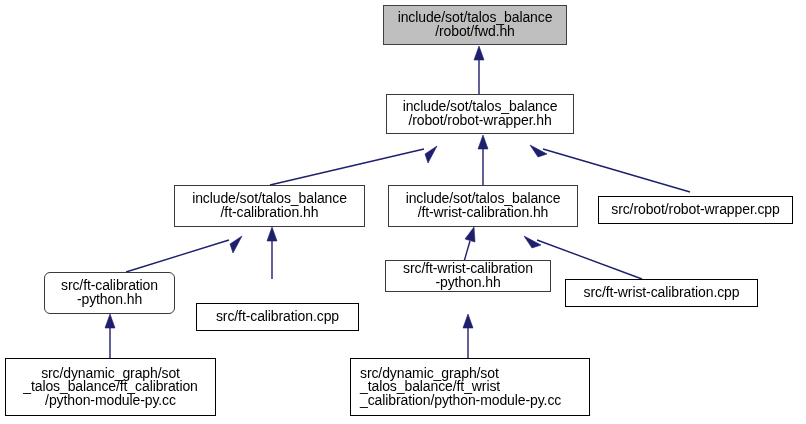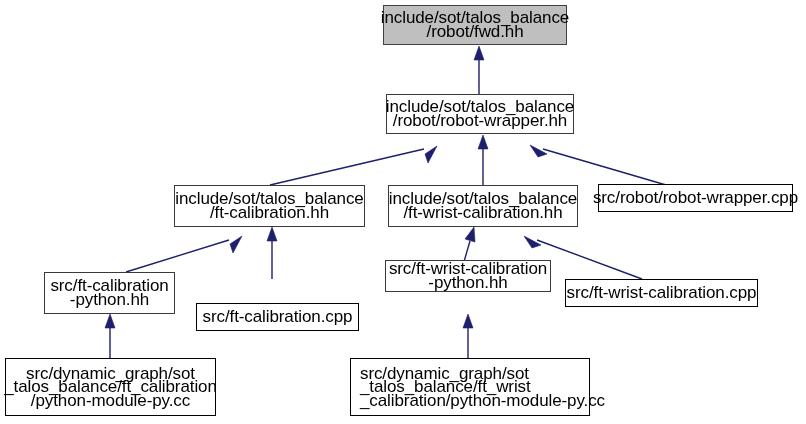--- a/index.html
+++ b/index.html
@@ -36,21 +36,21 @@
   .node {
     position: absolute;
     box-sizing: border-box;
     display: flex;
     align-items: center;
     justify-content: center;
     text-align: center;
     background: #ffffff;
     border: 1px solid #000000;
     color: #000000;
-    font-size: 17px;
+    font-size: 14px;
     line-height: 13.6px;
     letter-spacing: -0.1px;
     white-space: pre;
     z-index: 2;
   }
   .node.root {
     background: #bfbfbf;
     border: 1px solid #404040;
   }
   .node.thick {
@@ -92,22 +92,22 @@
   </svg>
   <div id="nodes-layer">
       <div class="node root" style="left: 383px; top: 5px; width: 184px; height: 40px;"><span>include/sot/talos_balance
 /robot/fwd.hh</span></div>
       <div class="node thick" style="left: 386px; top: 94px; width: 188px; height: 40px;"><span>include/sot/talos_balance
 /robot/robot-wrapper.hh</span></div>
       <div class="node thick" style="left: 174px; top: 185px; width: 191px; height: 42px;"><span>include/sot/talos_balance
 /ft-calibration.hh</span></div>
       <div class="node thick" style="left: 388px; top: 185px; width: 190px; height: 42px;"><span>include/sot/talos_balance
 /ft-wrist-calibration.hh</span></div>
-      <div class="node" style="left: 598px; top: 184px; width: 195px; height: 28px;"><span>src/robot/robot-wrapper.cpp</span></div>
-      <div class="node thick" style="left: 44px; top: 272px; width: 131px; height: 42px;"><span>src/ft-calibration
+      <div class="node" style="left: 598px; top: 196px; width: 195px; height: 28px;"><span>src/robot/robot-wrapper.cpp</span></div>
+      <div class="node thick" style="left: 44px; top: 272px; width: 131px; height: 42px; border-radius: 6px;"><span>src/ft-calibration
 -python.hh</span></div>
       <div class="node" style="left: 196px; top: 279px; width: 163px; height: 28px; margin-top: 24px;"><span>src/ft-calibration.cpp</span></div>
       <div class="node thick" style="left: 385px; top: 260px; width: 166px; height: 32px;"><span>src/ft-wrist-calibration
 -python.hh</span></div>
       <div class="node" style="left: 565px; top: 279px; width: 193px; height: 28px;"><span>src/ft-wrist-calibration.cpp</span></div>
       <div class="node" style="left: 5px; top: 358px; width: 211px; height: 58px;"><span>src/dynamic_graph/sot
 _talos_balance/ft_calibration
 /python-module-py.cc</span></div>
       <div class="node align-left" style="left: 350px; top: 358px; width: 240px; height: 58px;"><span>src/dynamic_graph/sot
 _talos_balance/ft_wrist

